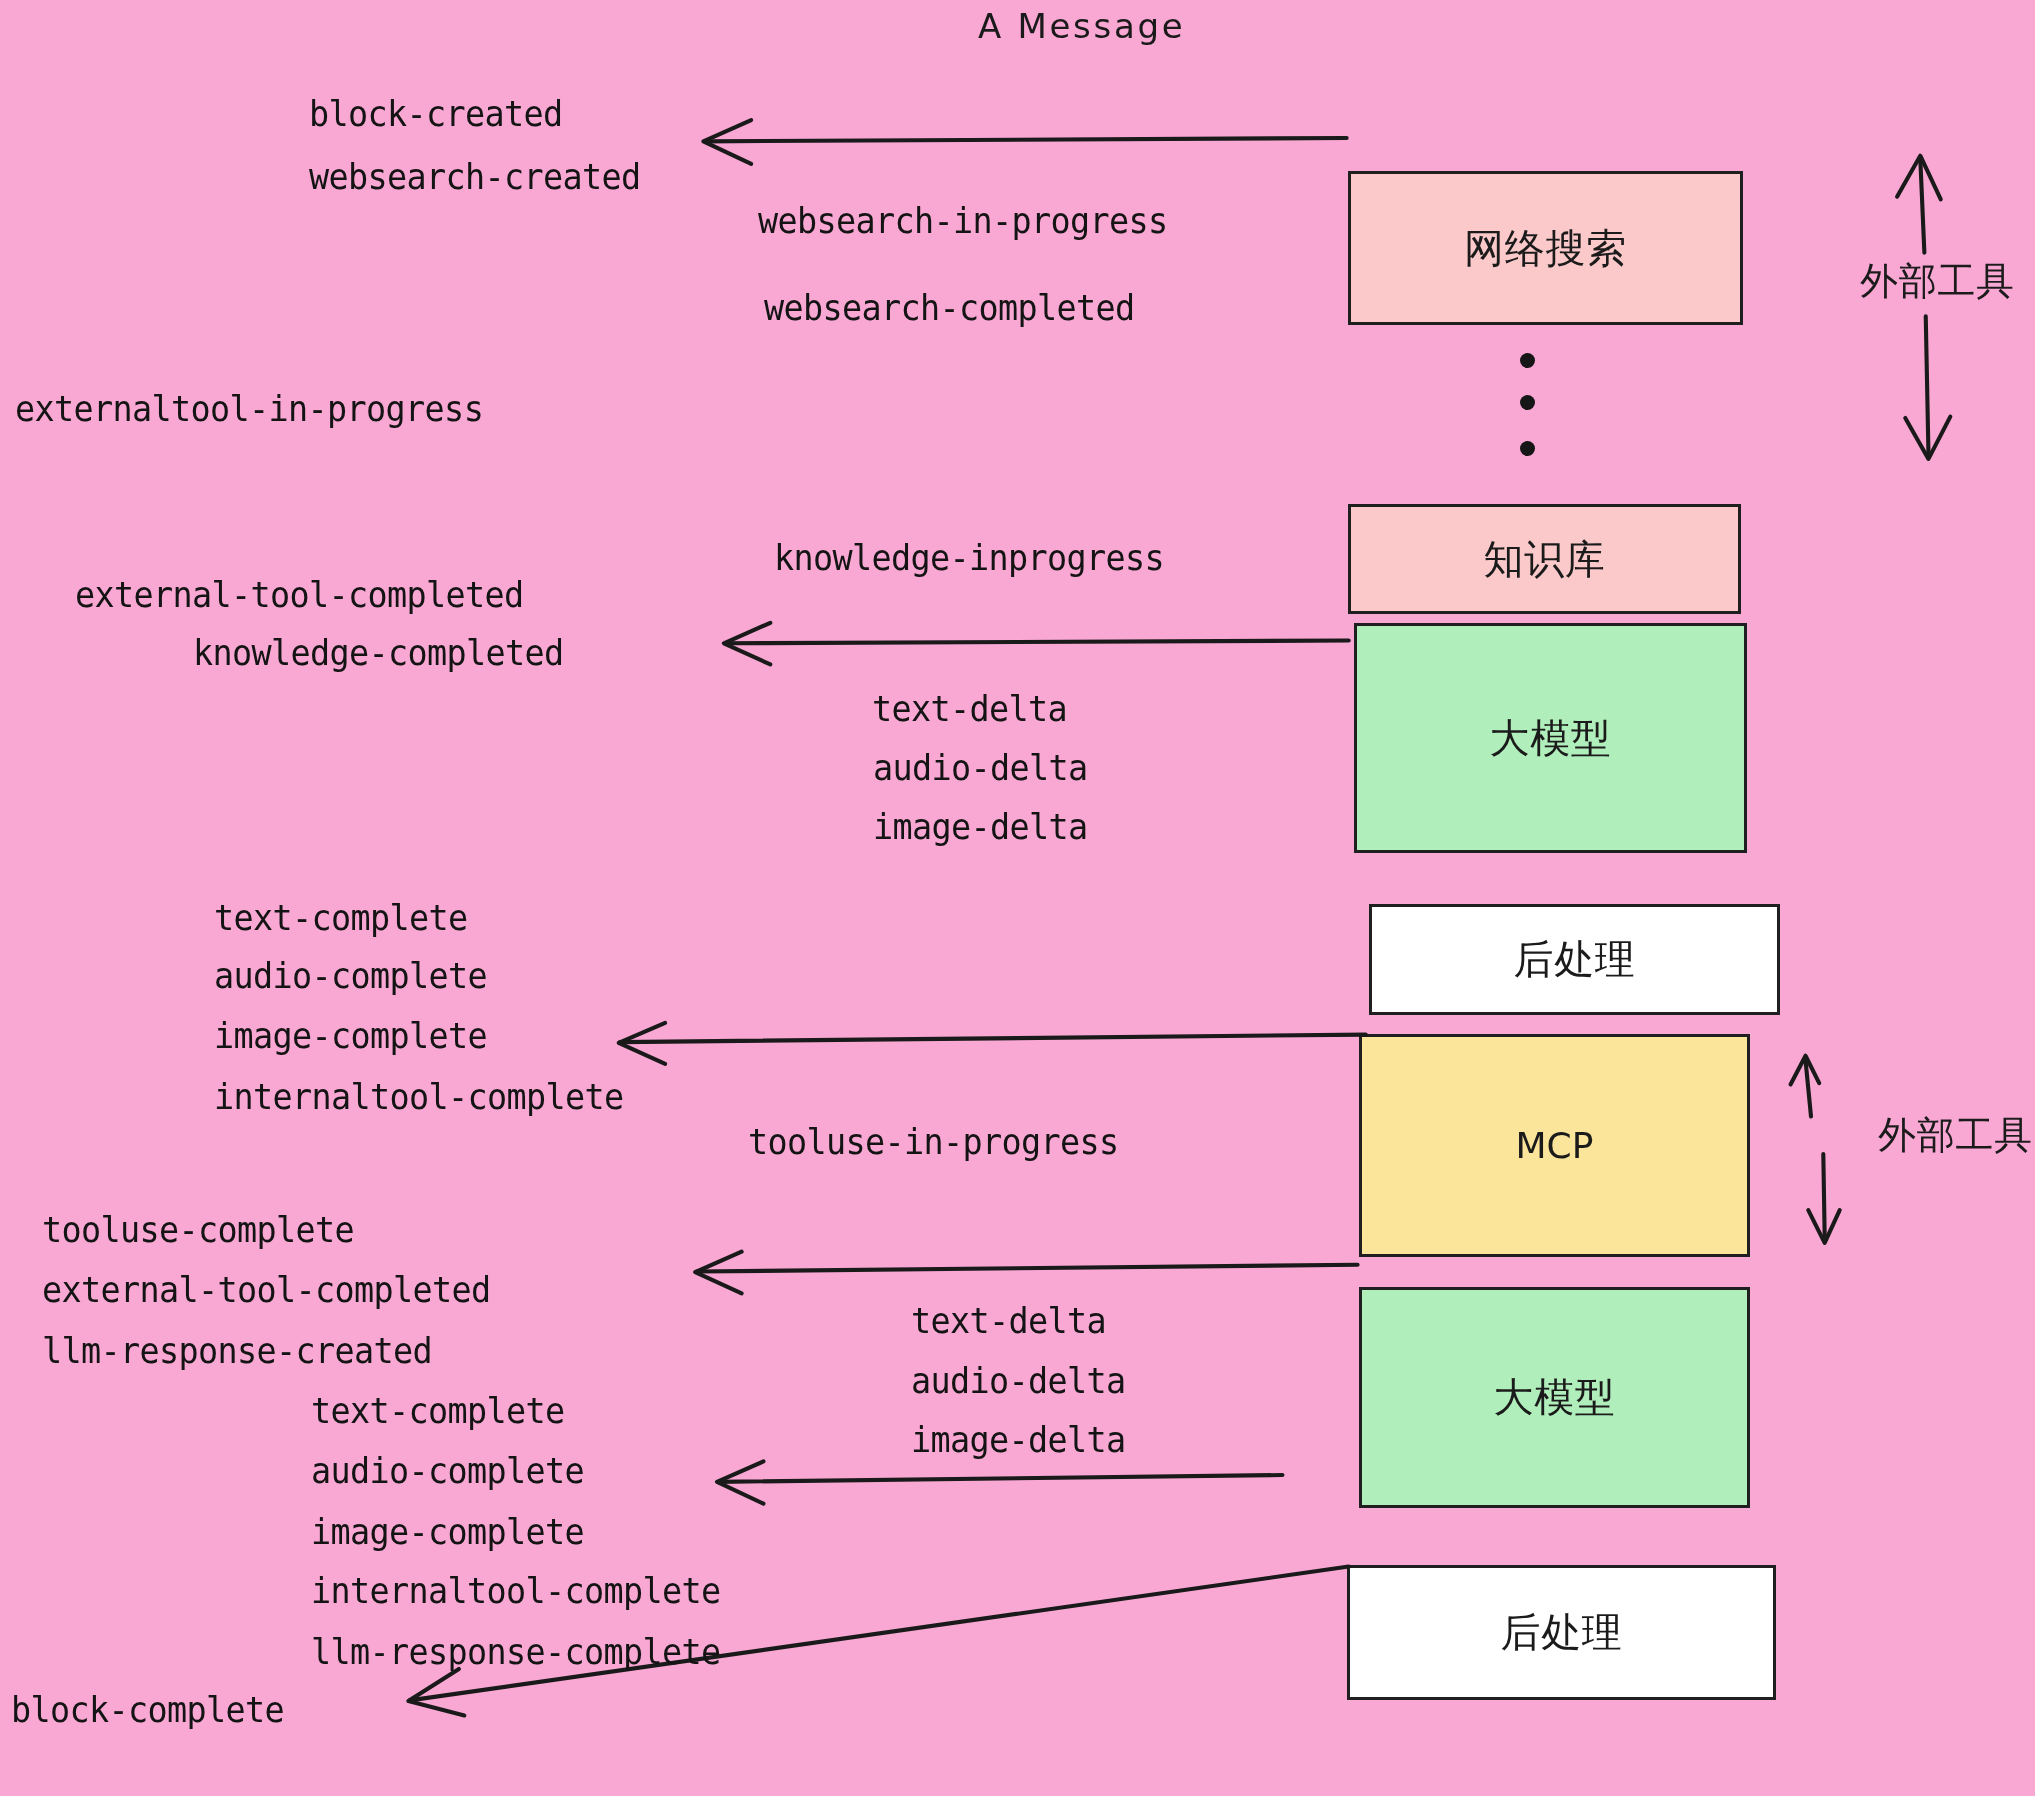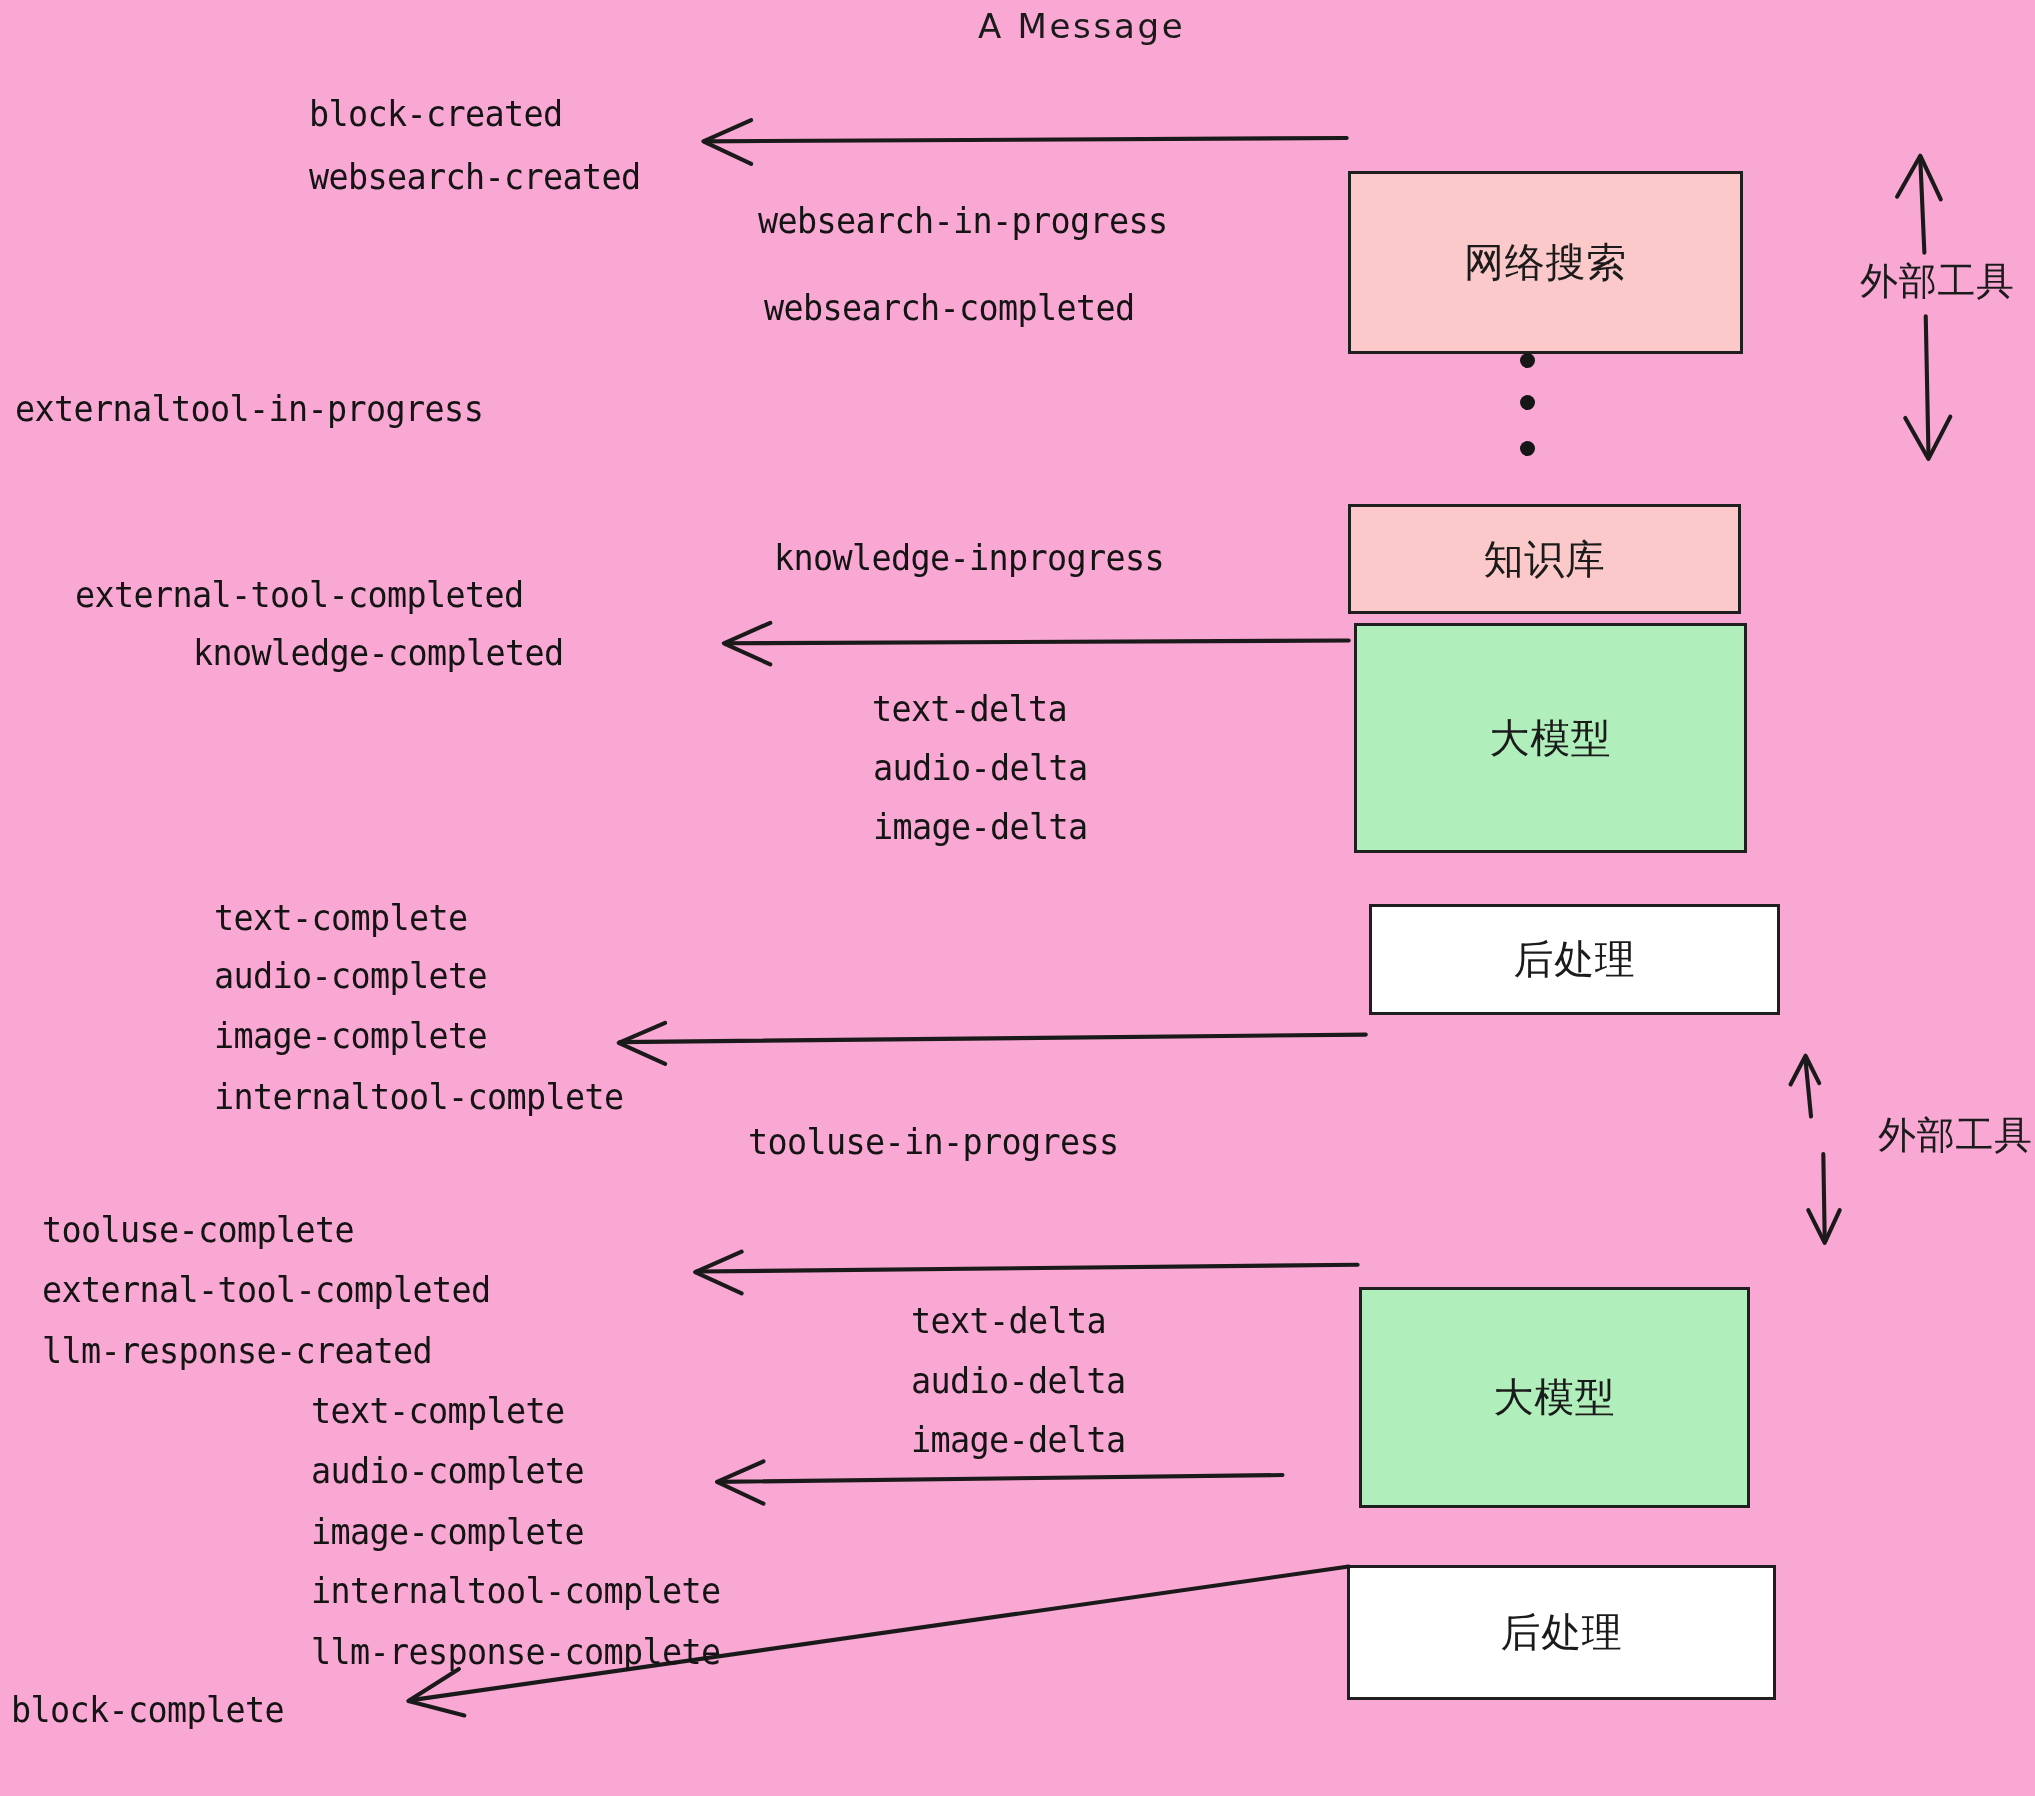--- a/index.html
+++ b/index.html
@@ -79,36 +79,39 @@
     pointer-events: none;
   }
 </style>
 </head>
 <body>
 
 <div id="canvas">
 
   <div class="title" style="left:978px; top:5.5px;">A Message</div>
 
-  <div class="node" style="left:1348px; top:171px; width:395px; height:183px; background:#fbc9c9;">
+  <div class="node" style="left:1348px; top:171px; width:395px; height:154px; background:#fbc9c9;">
     <span>网络搜索</span>
   </div>
 
   <div class="node" style="left:1348px; top:504px; width:393px; height:110px; background:#fbc9c9;">
     <span>知识库</span>
   </div>
 
   <div class="node" style="left:1354px; top:623px; width:393px; height:230px; background:#b0eebb;">
     <span>大模型</span>
   </div>
 
   <div class="node" style="left:1369px; top:904px; width:411px; height:111px; background:#ffffff;">
     <span>后处理</span>
   </div>
 
+  <div class="node mcp" style="left:1359px; top:1034px; width:391px; height:223px; background:#fae59a;">
+    <span>MCP</span>
+  </div>
 
   <div class="node" style="left:1359px; top:1287px; width:391px; height:221px; background:#b0eebb;">
     <span>大模型</span>
   </div>
 
   <div class="node" style="left:1347px; top:1565px; width:429px; height:135px; background:#ffffff;">
     <span>后处理</span>
   </div>
 
   <div class="dot" style="left:1520px; top:353px;"></div>

